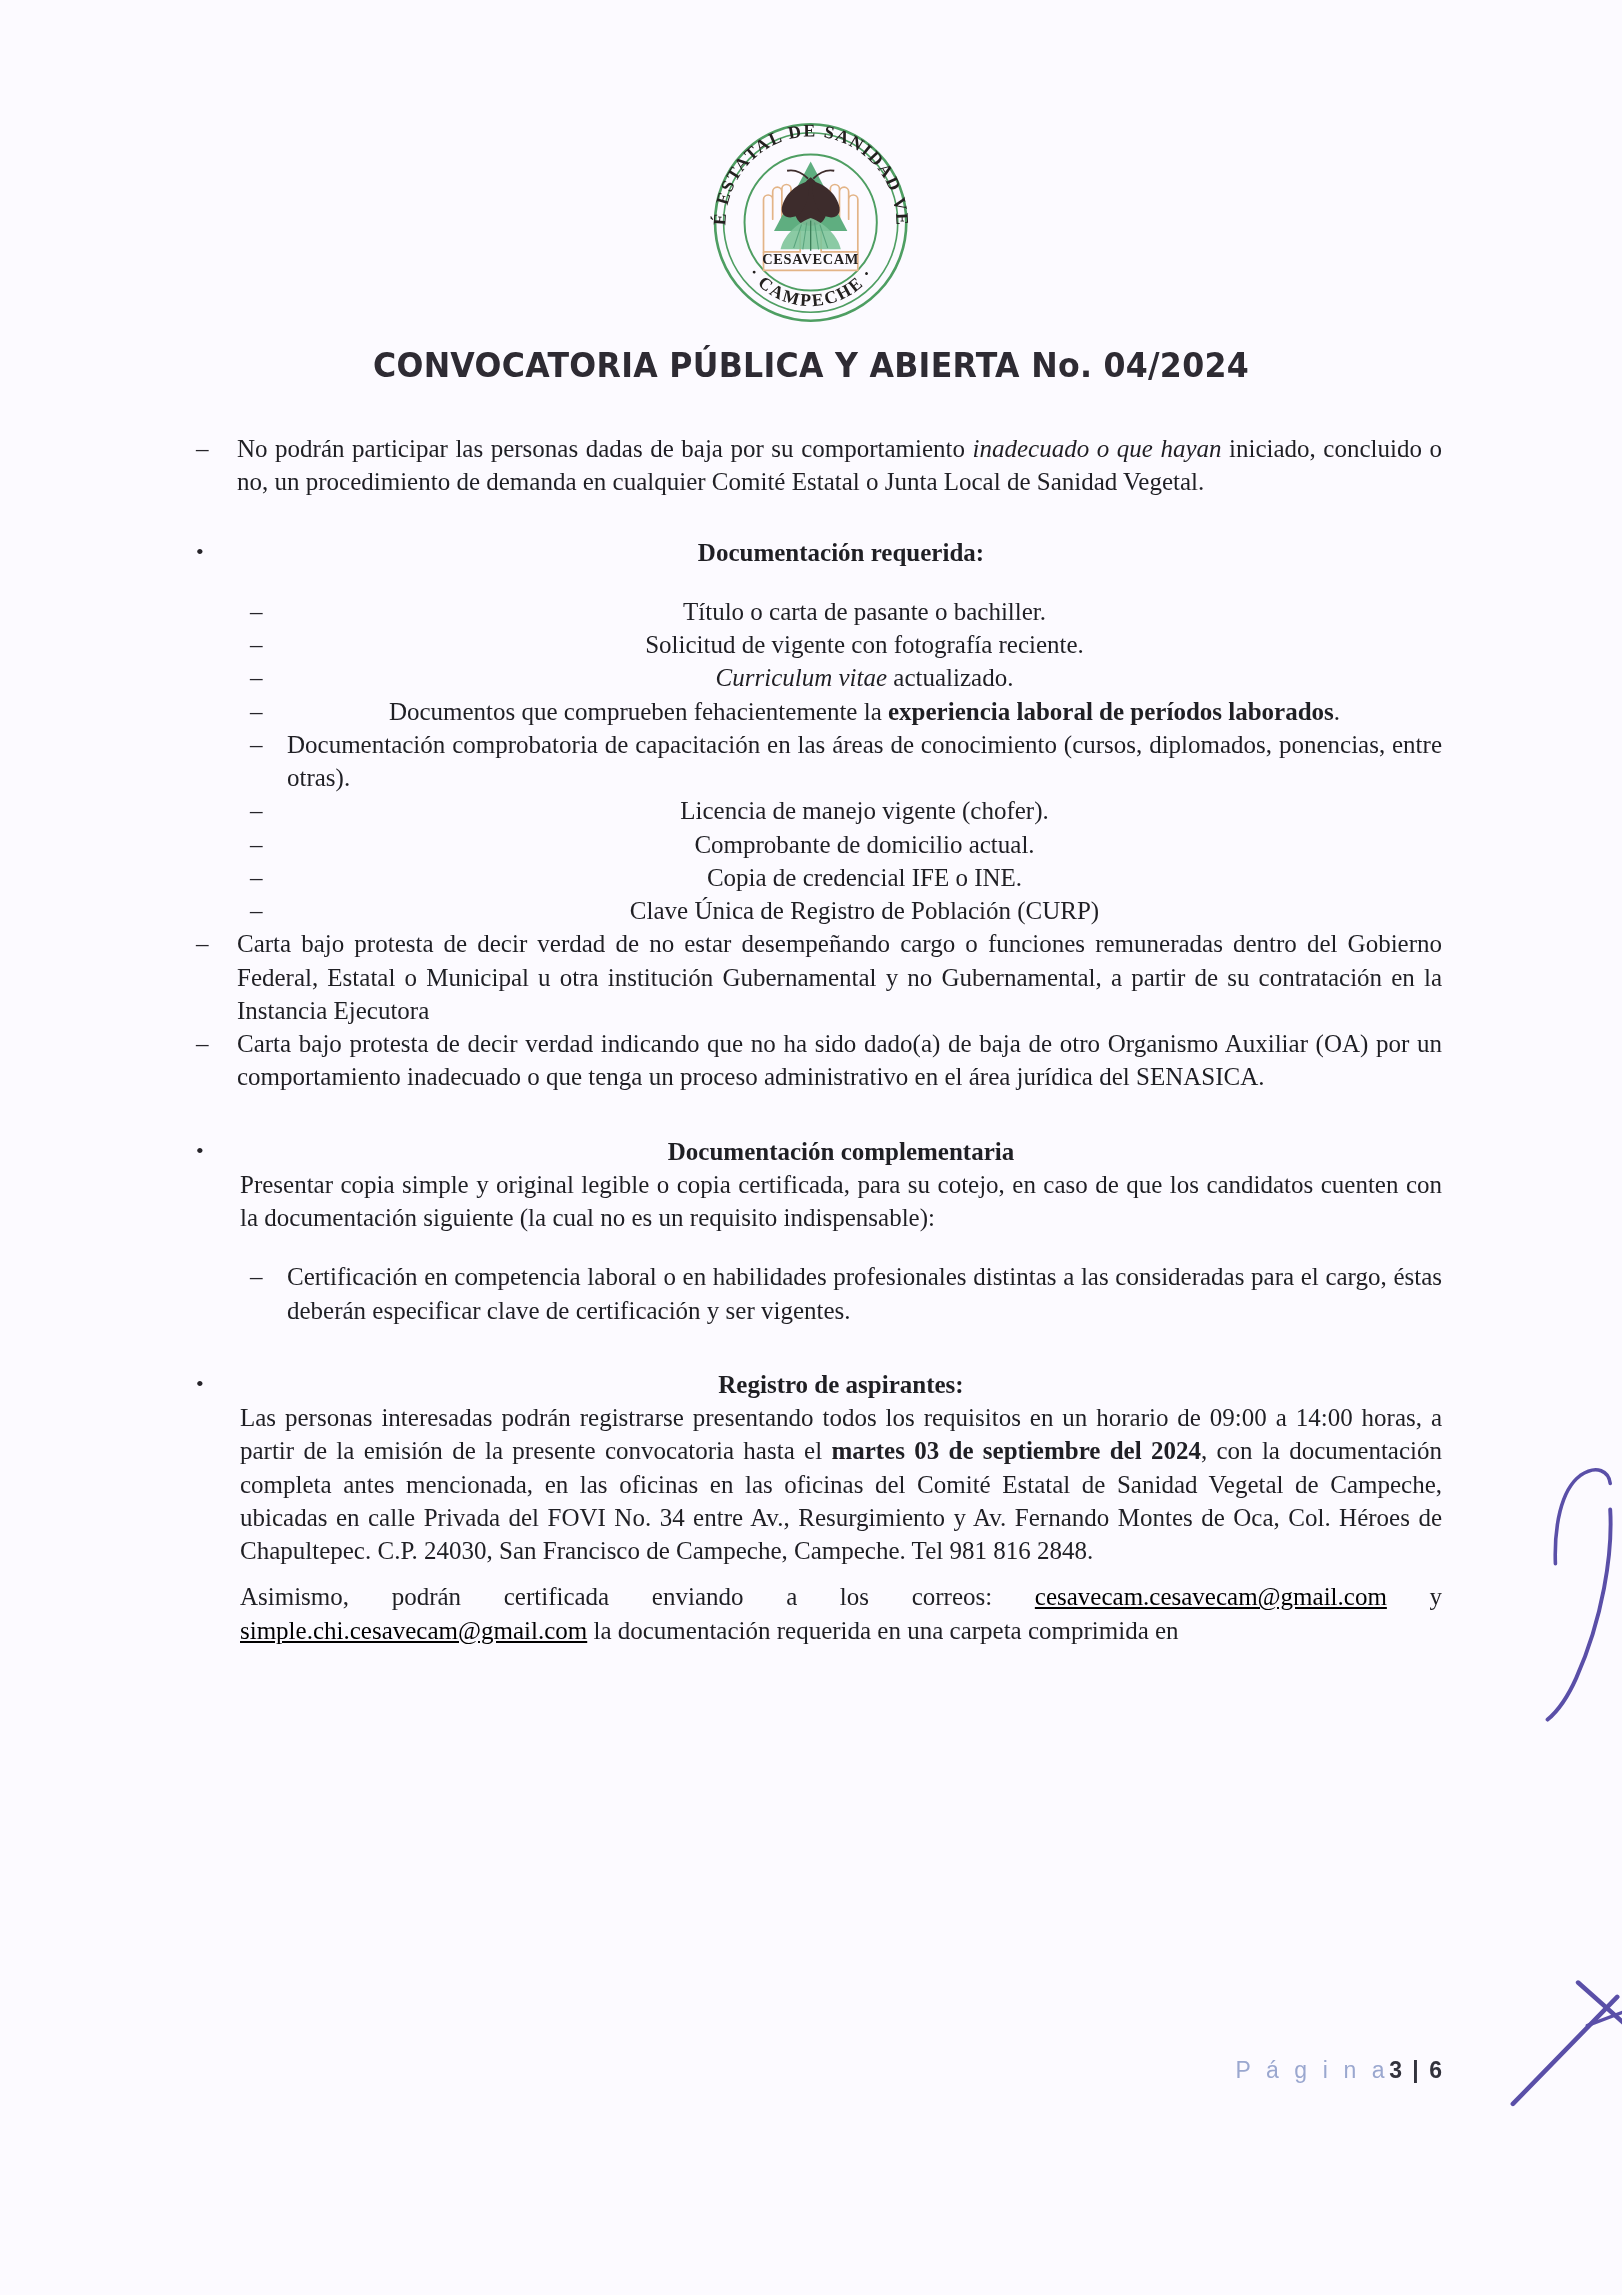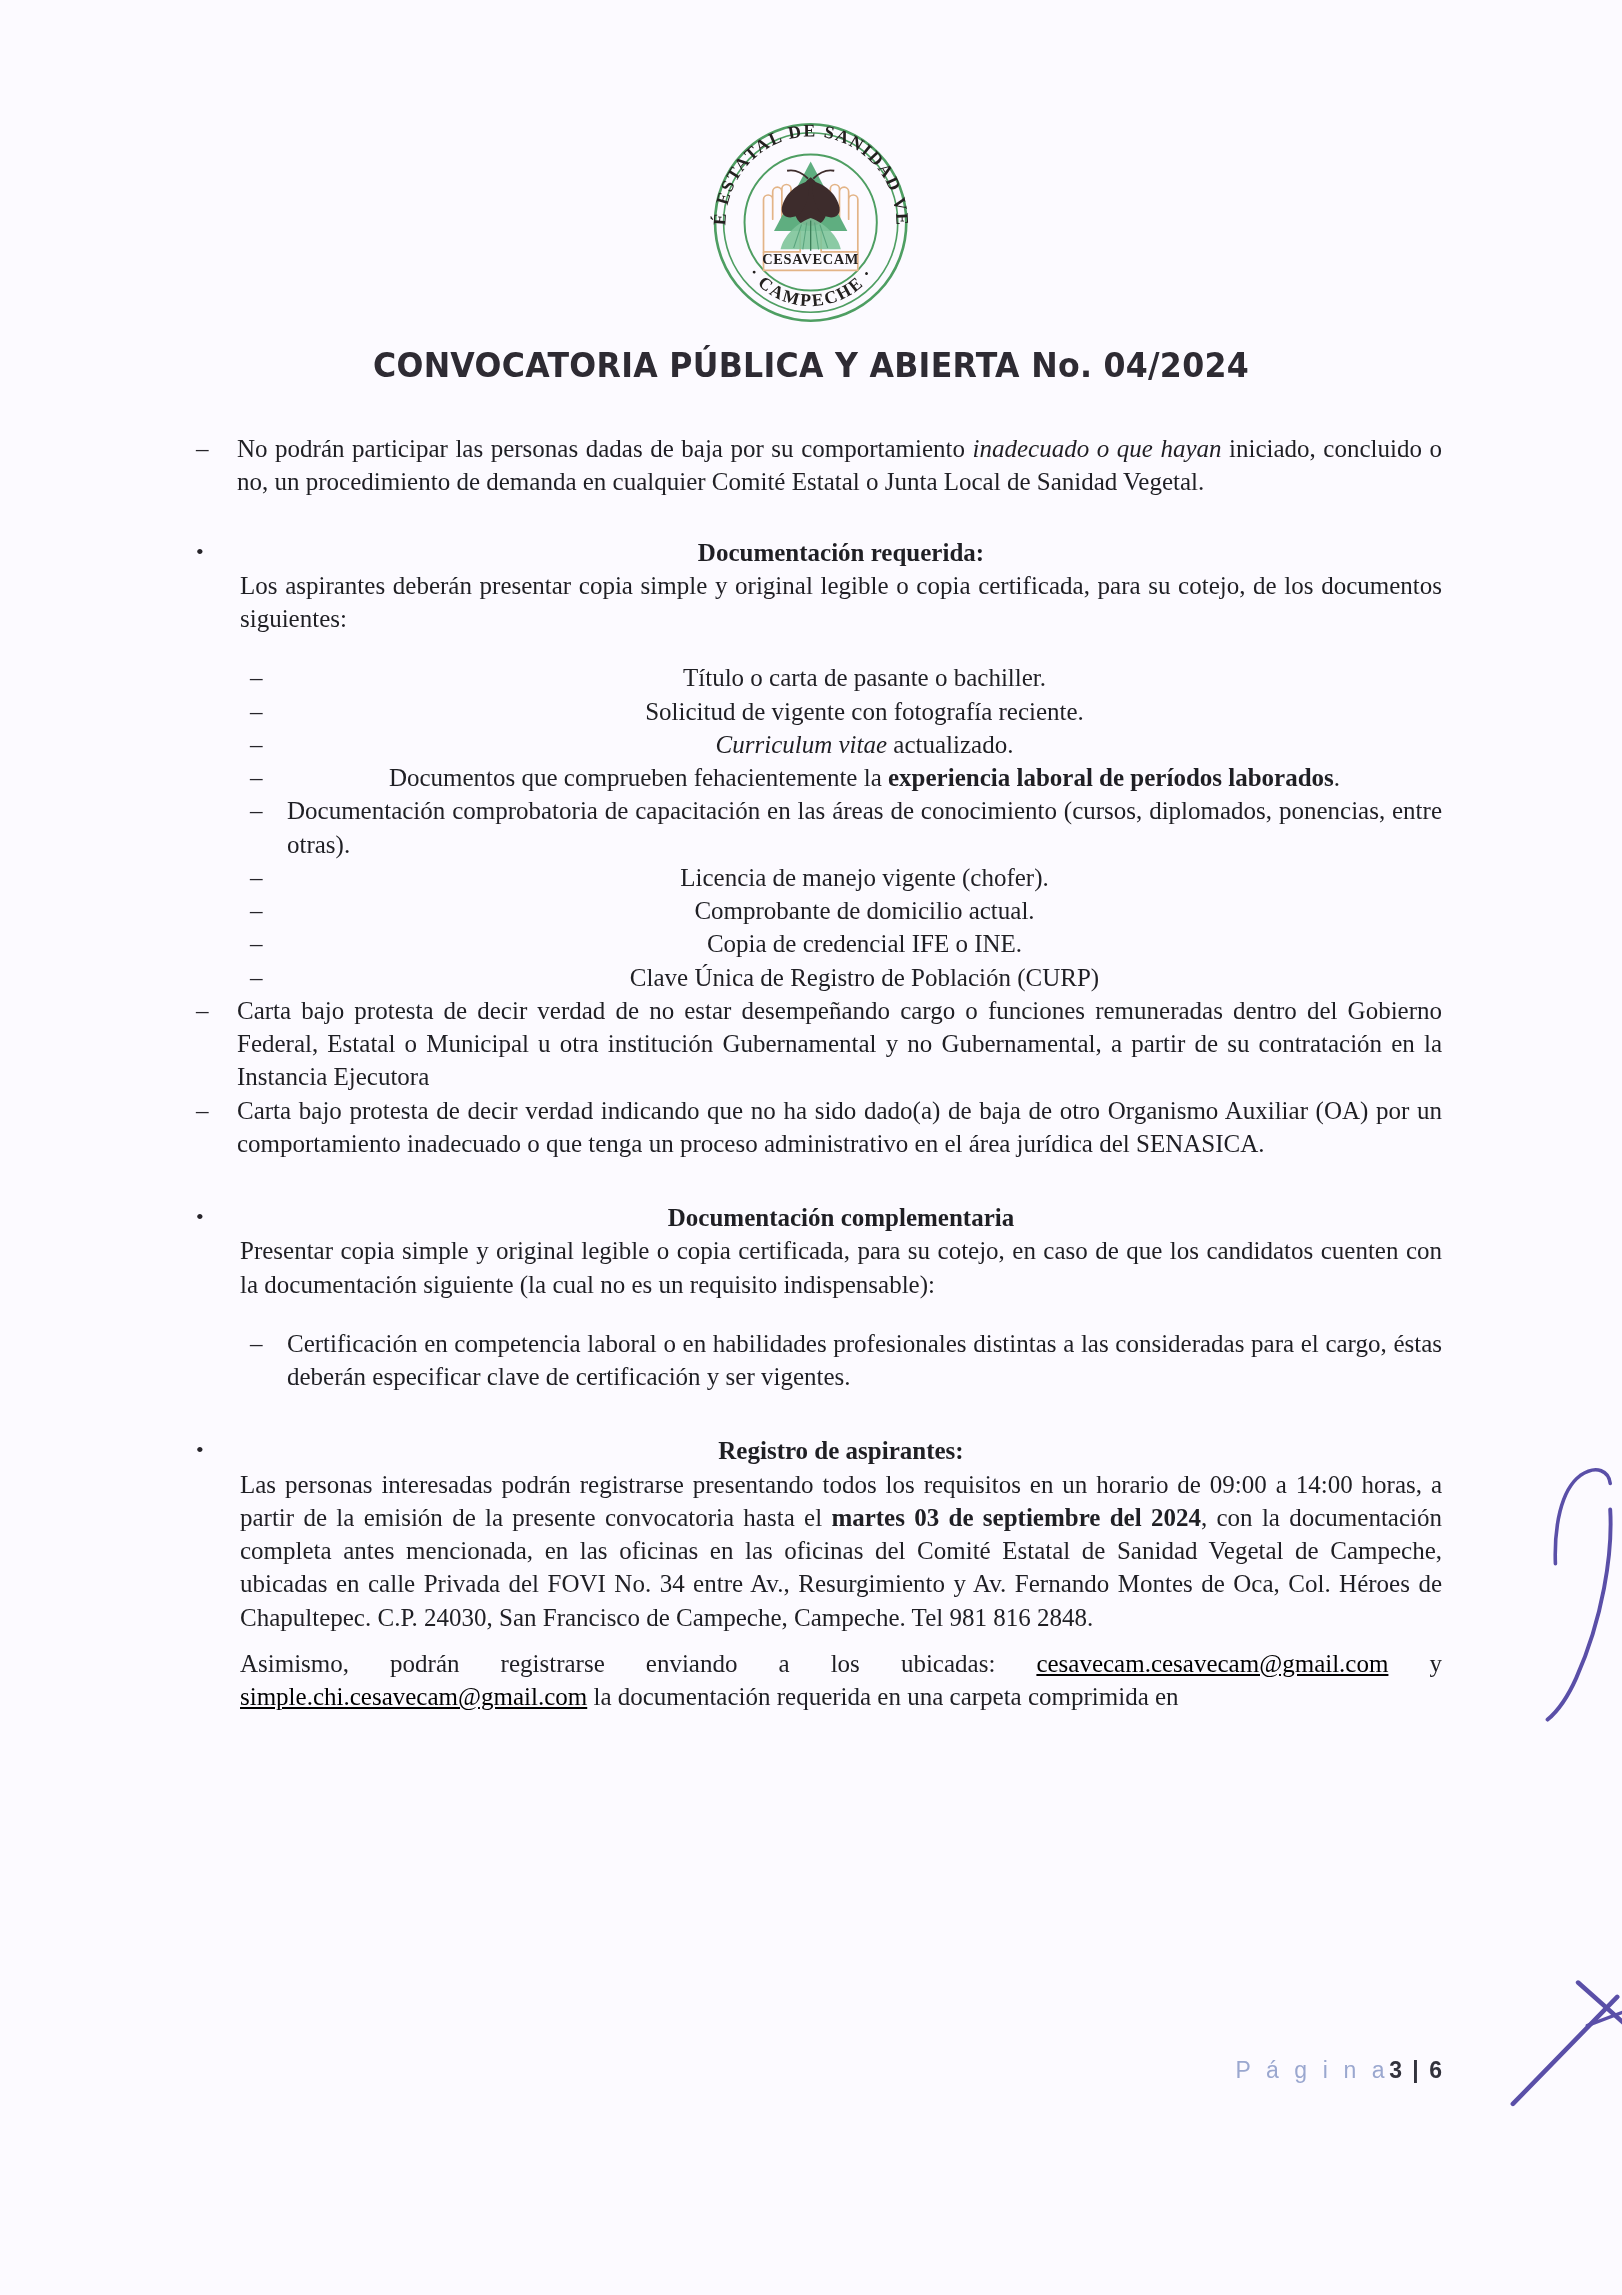--- a/index.html
+++ b/index.html
@@ -214,21 +214,20 @@
       <span class="mk">–</span>
       <span class="tx"><span>No podrán participar las personas dadas de baja por su comportamiento </span><i>inadecuado o que hayan</i><span> iniciado, concluido o no, un procedimiento de demanda en cualquier Comité Estatal o Junta Local de Sanidad Vegetal.</span></span>
     </div>
 
     <div class="sp-lg"></div>
 
     <div class="row head-row">
       <span class="mk">•</span>
       <span class="tx">Documentación requerida:</span>
     </div>
-    <div class="head-body">Los aspirantes deberán presentar copia simple y original legible o copia certificada, para su cotejo, de los documentos siguientes:</div>
 
     <div class="sp-md"></div>
 
     <div>
 
       <div class="row lvl2">
         <span class="mk">–</span>
         <span class="tx nojust">Título o carta de pasante o bachiller.</span>
       </div>
 
@@ -305,21 +304,21 @@
 
     <div class="row head-row">
       <span class="mk">•</span>
       <span class="tx">Registro de aspirantes:</span>
     </div>
 
     <div class="head-body"><span>Las personas interesadas podrán registrarse presentando todos los requisitos en un horario de 09:00 a 14:00 horas, a partir de la emisión de la presente convocatoria hasta el </span><b>martes 03 de septiembre del 2024</b><span>, con la documentación completa antes mencionada, en las oficinas en las oficinas del Comité Estatal de Sanidad Vegetal de Campeche, ubicadas en calle Privada del FOVI No. 34 entre Av., Resurgimiento y Av. Fernando Montes de Oca, Col. Héroes de Chapultepec. C.P. 24030, San Francisco de Campeche, Campeche. Tel 981 816 2848.</span></div>
 
     <div class="sp-sm"></div>
 
-    <div class="head-body"><span>Asimismo, podrán registrarse enviando a los ubicadas: </span><a class="mail" href="#">cesavecam.cesavecam@gmail.com</a><span> y </span><a class="mail" href="#">simple.chi.cesavecam@gmail.com</a><span>  la documentación requerida en una carpeta comprimida en</span></div>
+    <div class="head-body"><span>Asimismo, podrán certificada enviando a los correos: </span><a class="mail" href="#">cesavecam.cesavecam@gmail.com</a><span> y </span><a class="mail" href="#">simple.chi.cesavecam@gmail.com</a><span>  la documentación requerida en una carpeta comprimida en</span></div>
 
   </div>
 
   <div class="ink ink-top">
     <svg width="137" height="275" viewBox="0 0 210 420" xmlns="http://www.w3.org/2000/svg" aria-hidden="true">
       <path d="M88,175 C86,120 96,62 126,40 C152,22 170,34 172,52" fill="none" stroke="#5a4fa8" stroke-width="5.5" stroke-linecap="round"></path>
       <path d="M172,92 C176,160 160,260 120,350 C104,386 88,404 76,414" fill="none" stroke="#5a4fa8" stroke-width="6" stroke-linecap="round"></path>
     </svg>
   </div>
 

